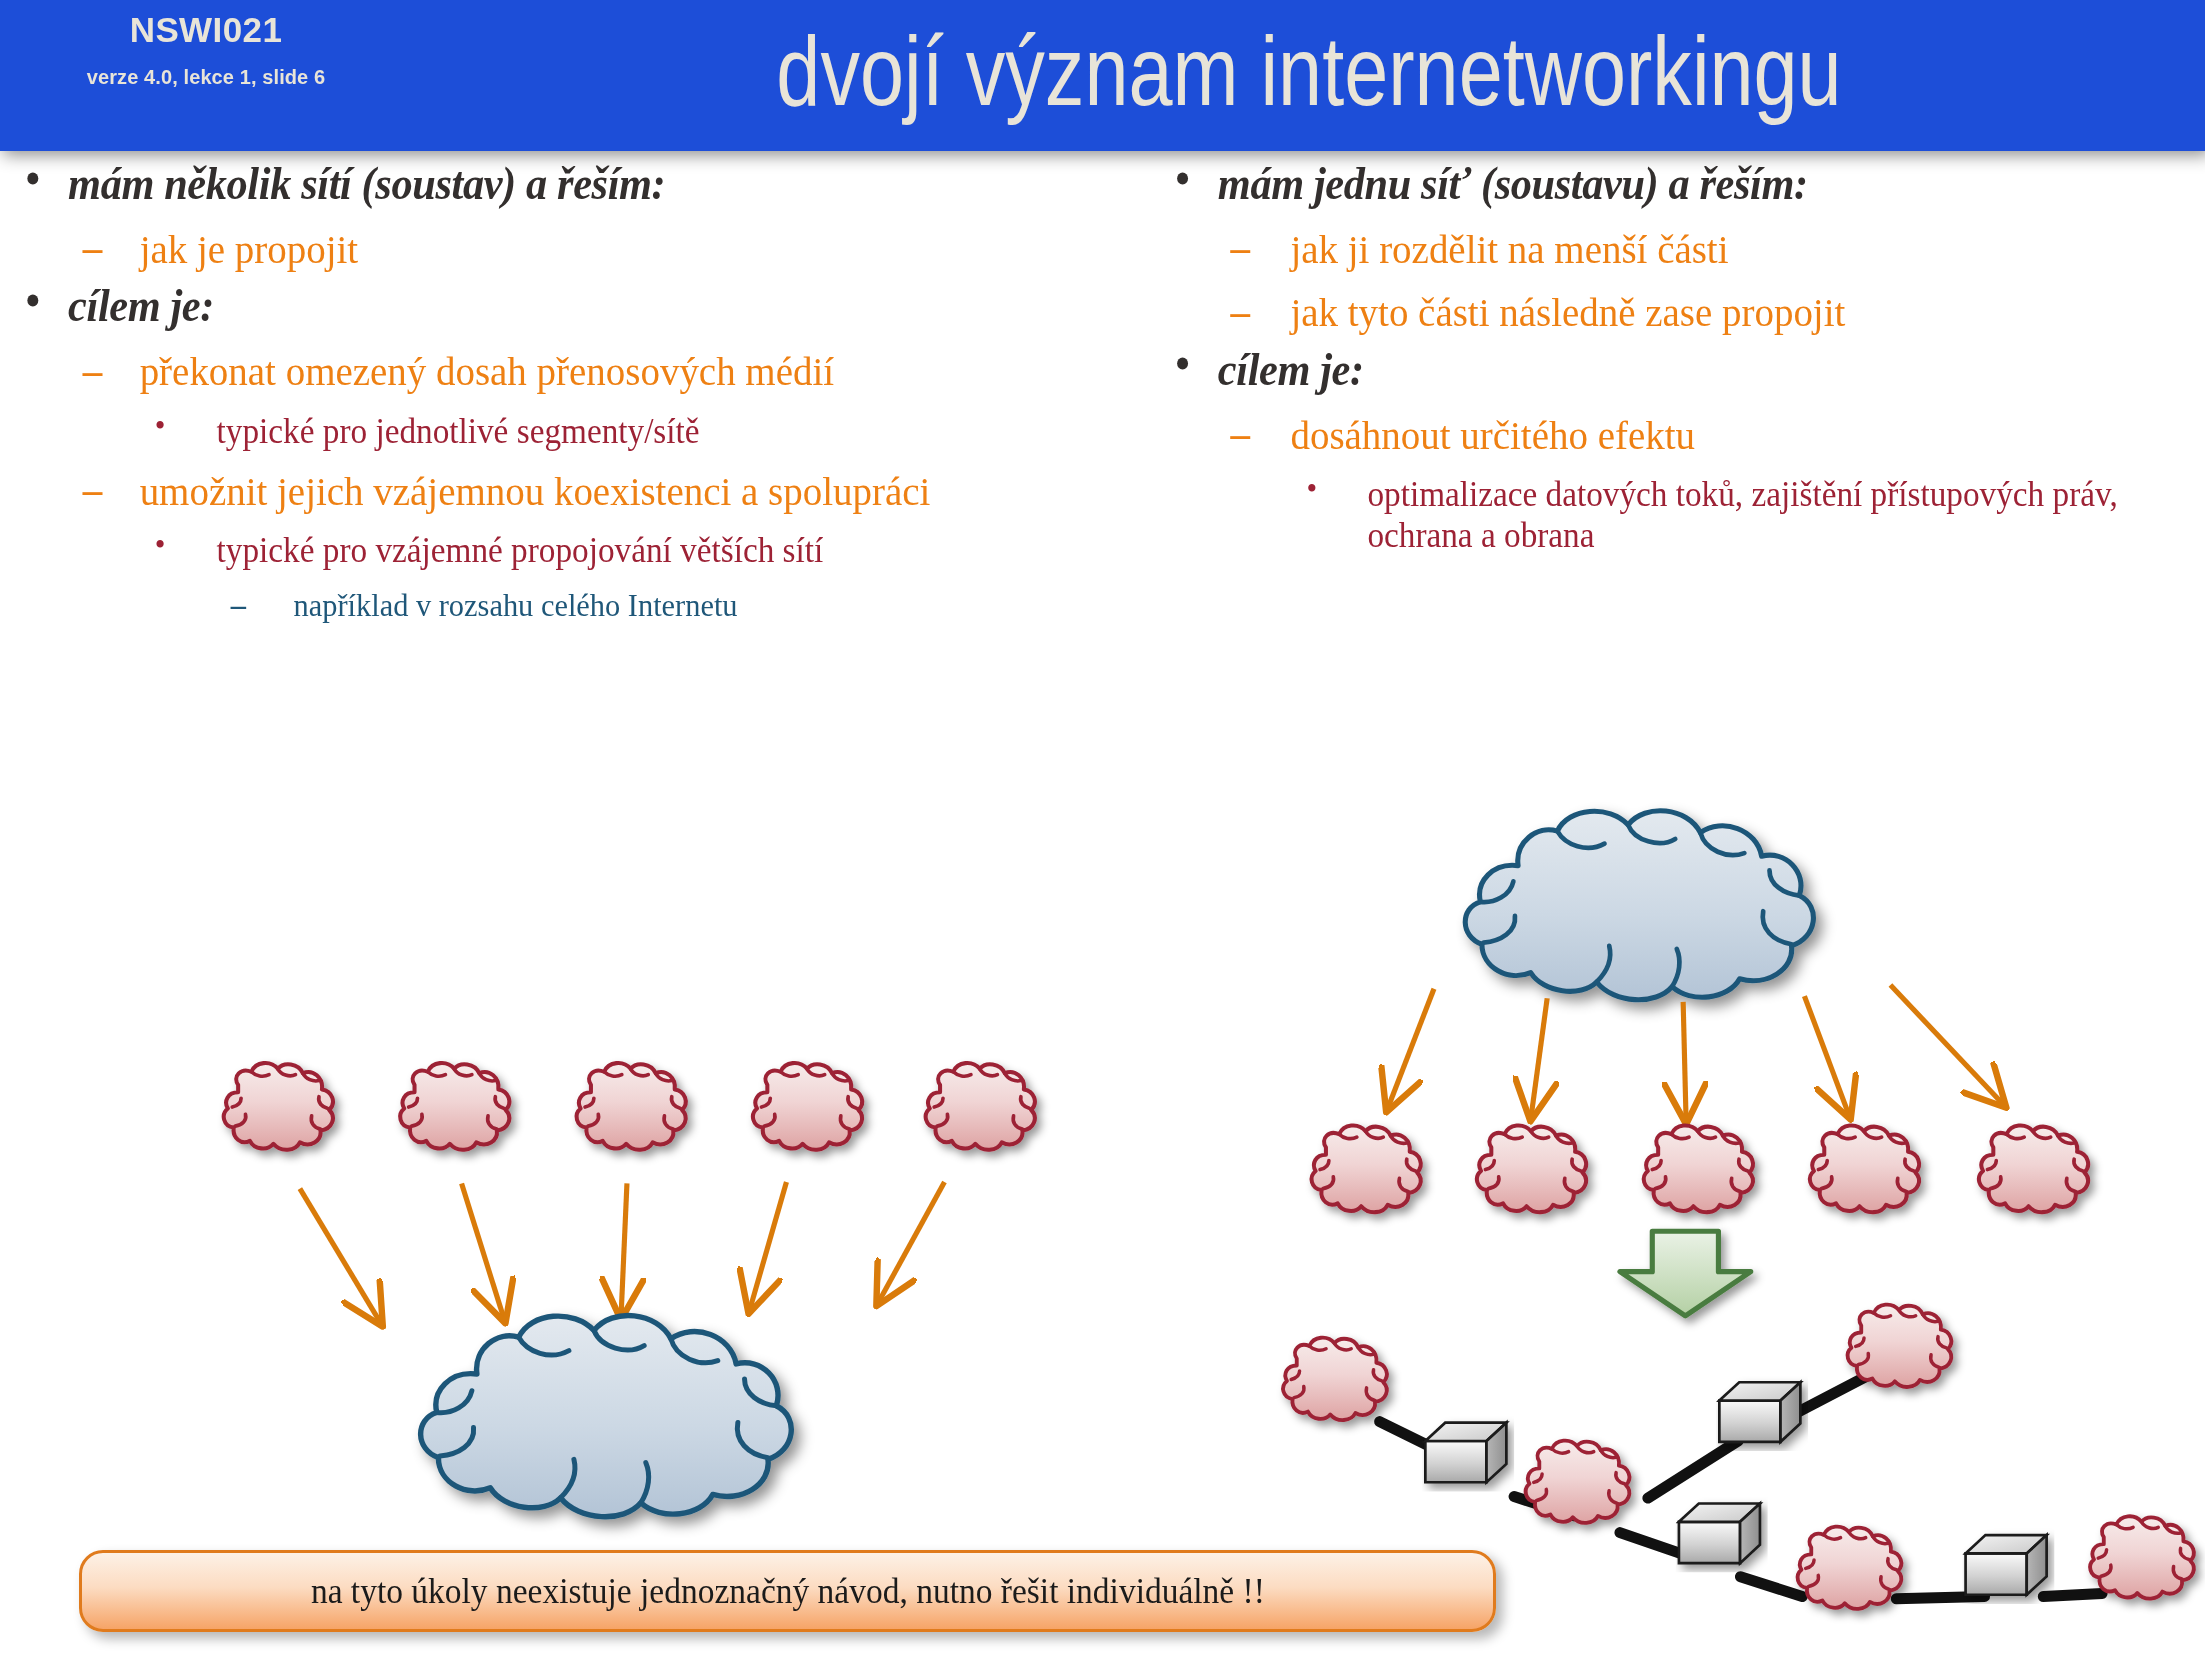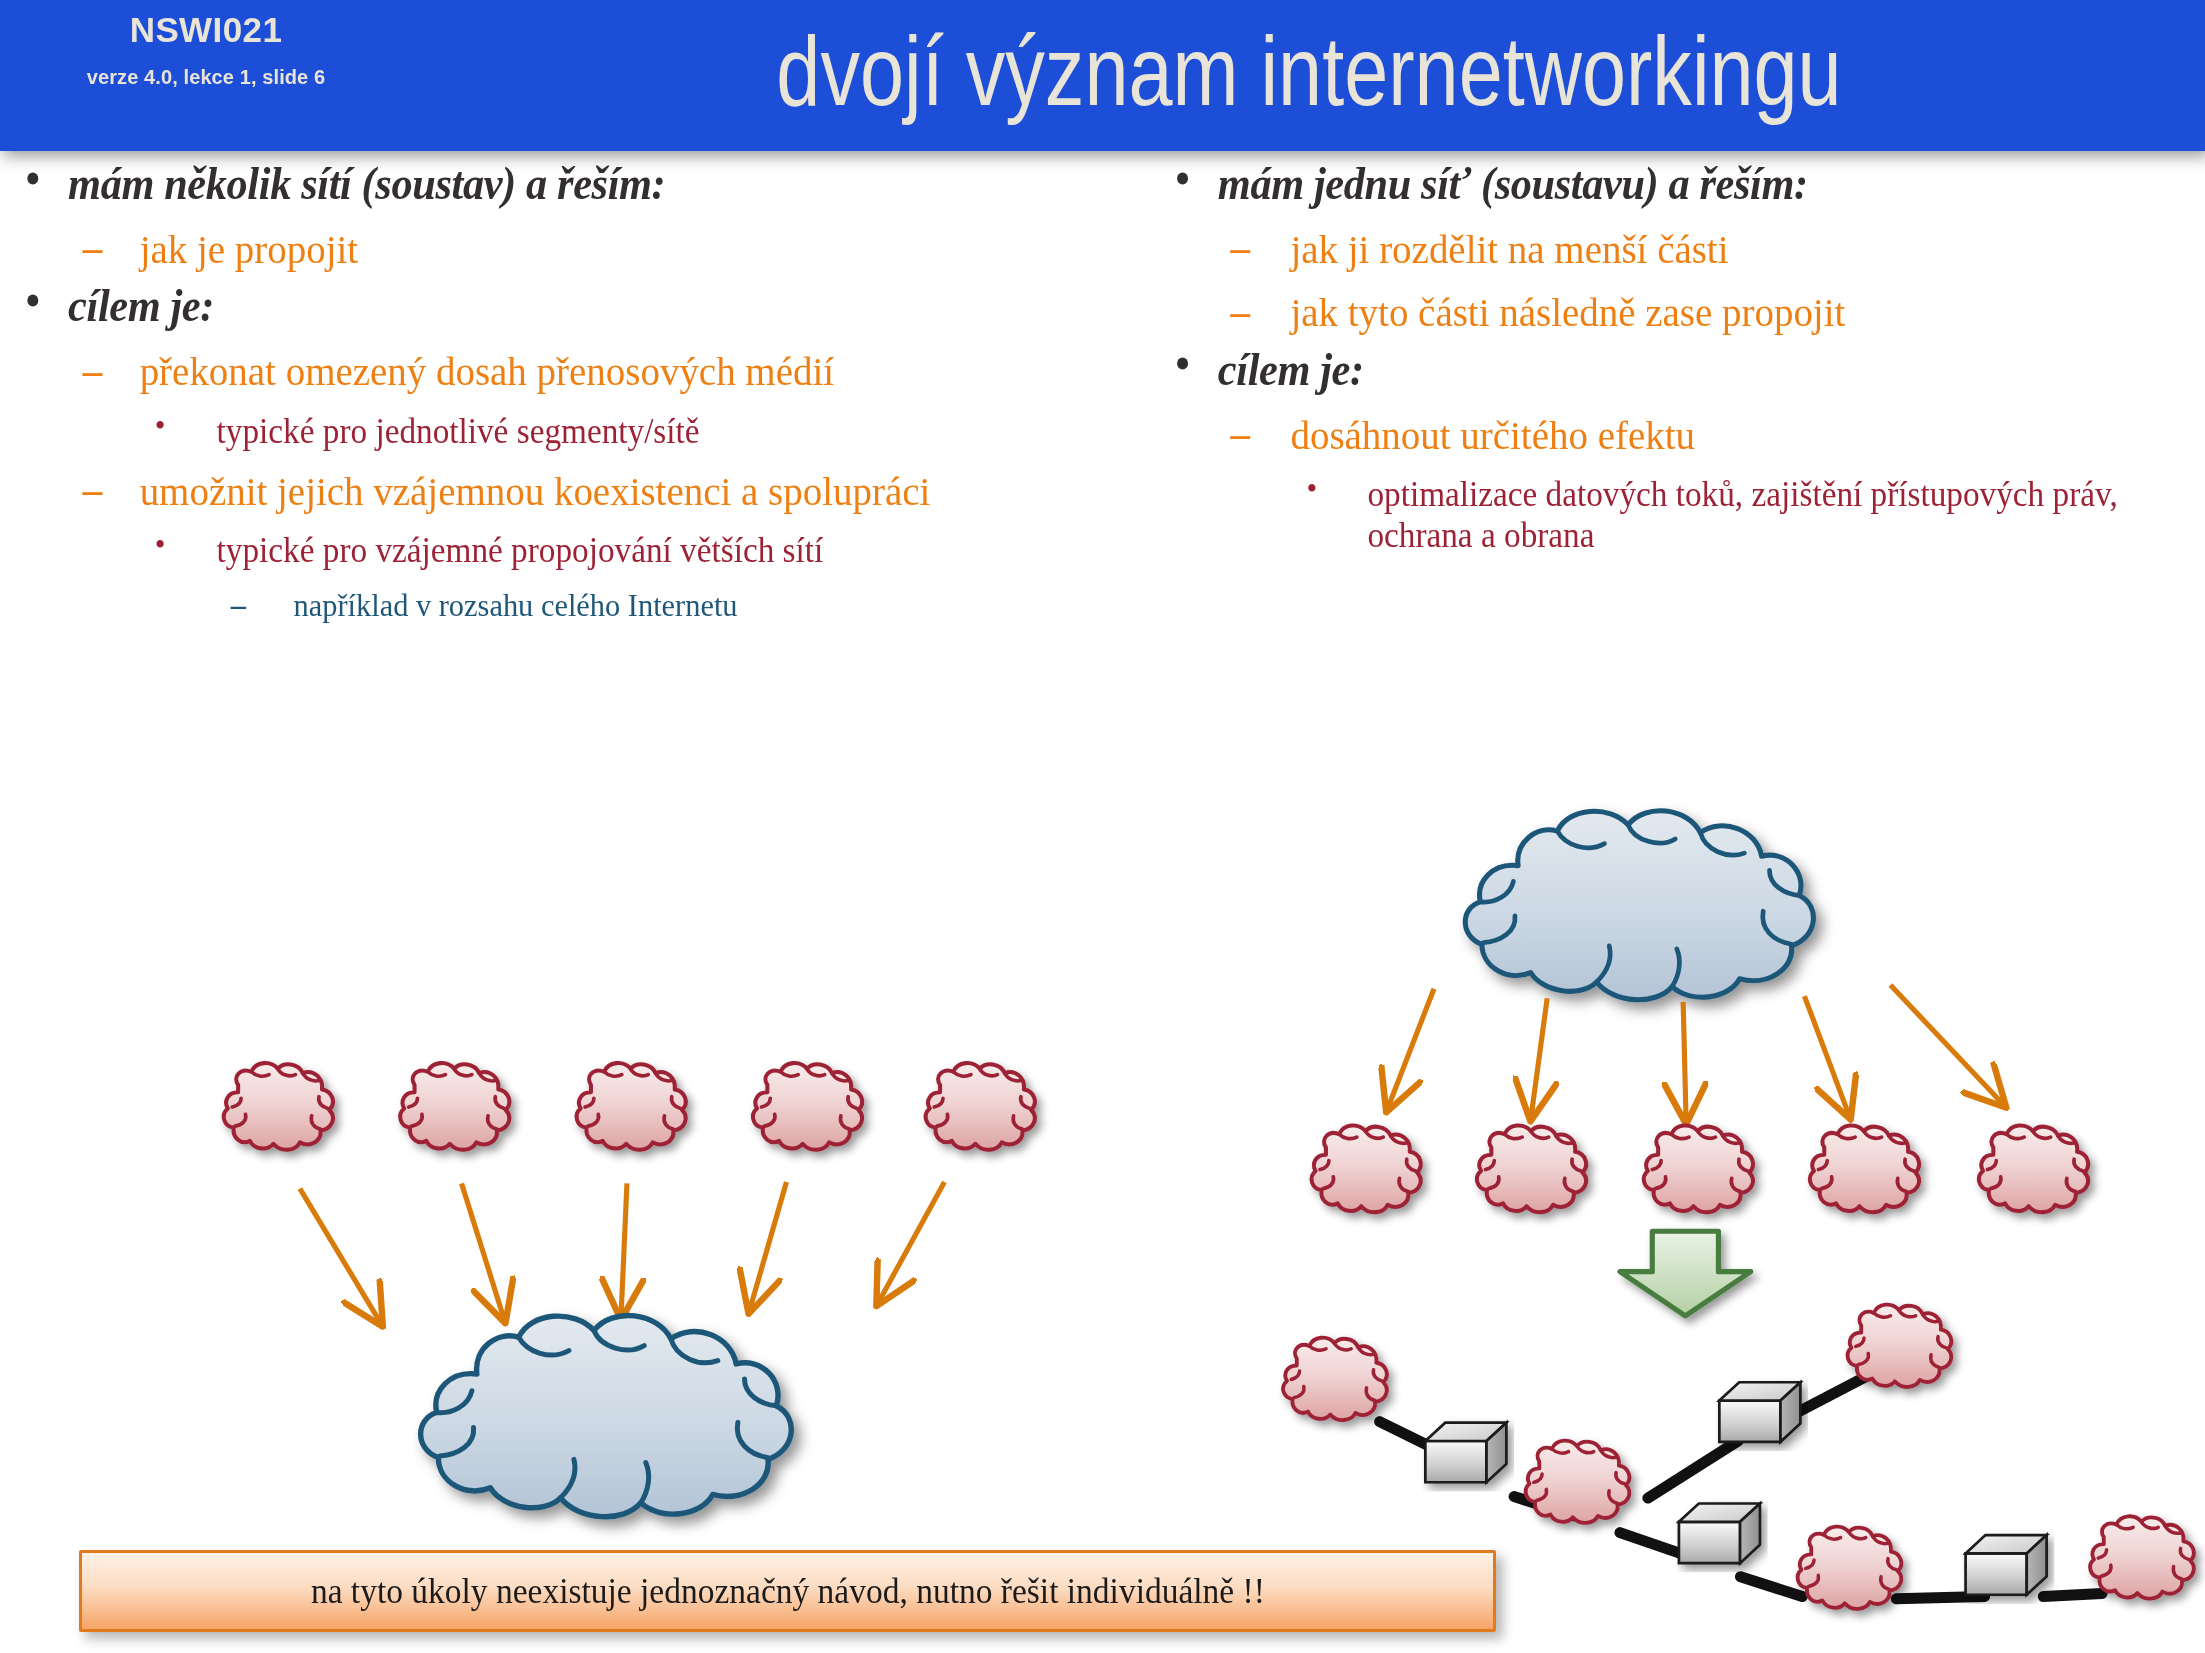--- a/index.html
+++ b/index.html
@@ -97,21 +97,21 @@
   #col-right li.l1{padding-left:77px;}
   #col-right li.l1::before{left:31px;}
   #col-right li.l2{padding-left:151px;}
   #col-right li.l2::before{left:88px;}
   #col-right li.l3{padding-left:232px;}
   #col-right li.l3::before{left:168px;}
 
   
   #banner{
     position:absolute;left:79px;top:1550px;width:1417px;height:82px;
-    border:3.7px solid #e07b1d;border-radius:2px;
+    border:3.7px solid #e07b1d;border-radius:24px;
     background:linear-gradient(to bottom,#fdf1e6 0%,#fcdcc2 45%,#f6a467 100%);
     box-shadow:6.6px 6.6px 11.8px rgba(0,0,0,.28);
     display:flex;align-items:center;justify-content:center;
     z-index:30;box-sizing:border-box;
   }
   #banner-text{
     font-size:36px;color:#1b1b1b;white-space:nowrap;
     transform:scaleX(.93);transform-origin:center;
   }
 

